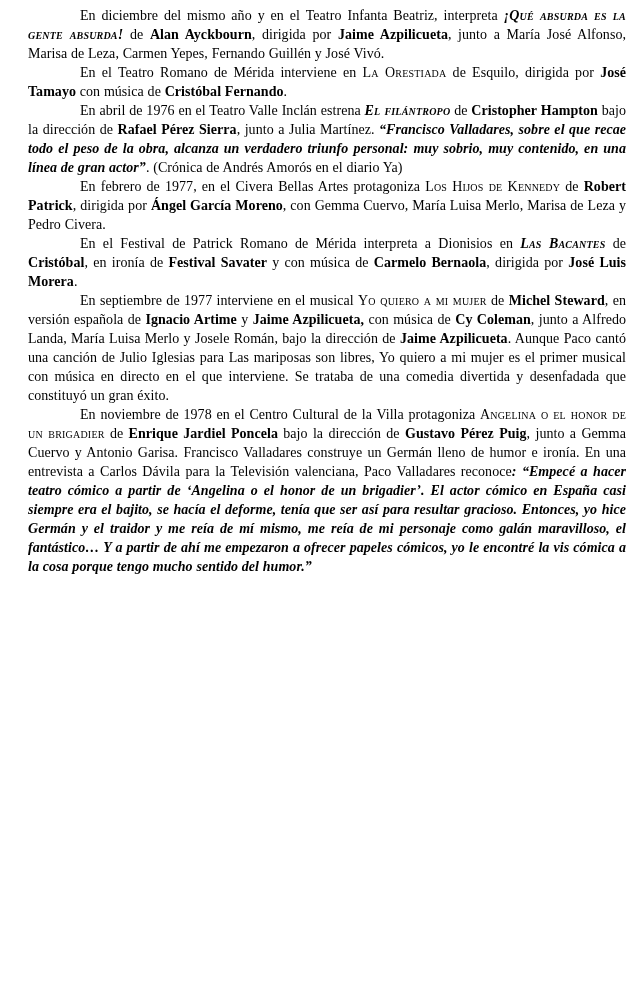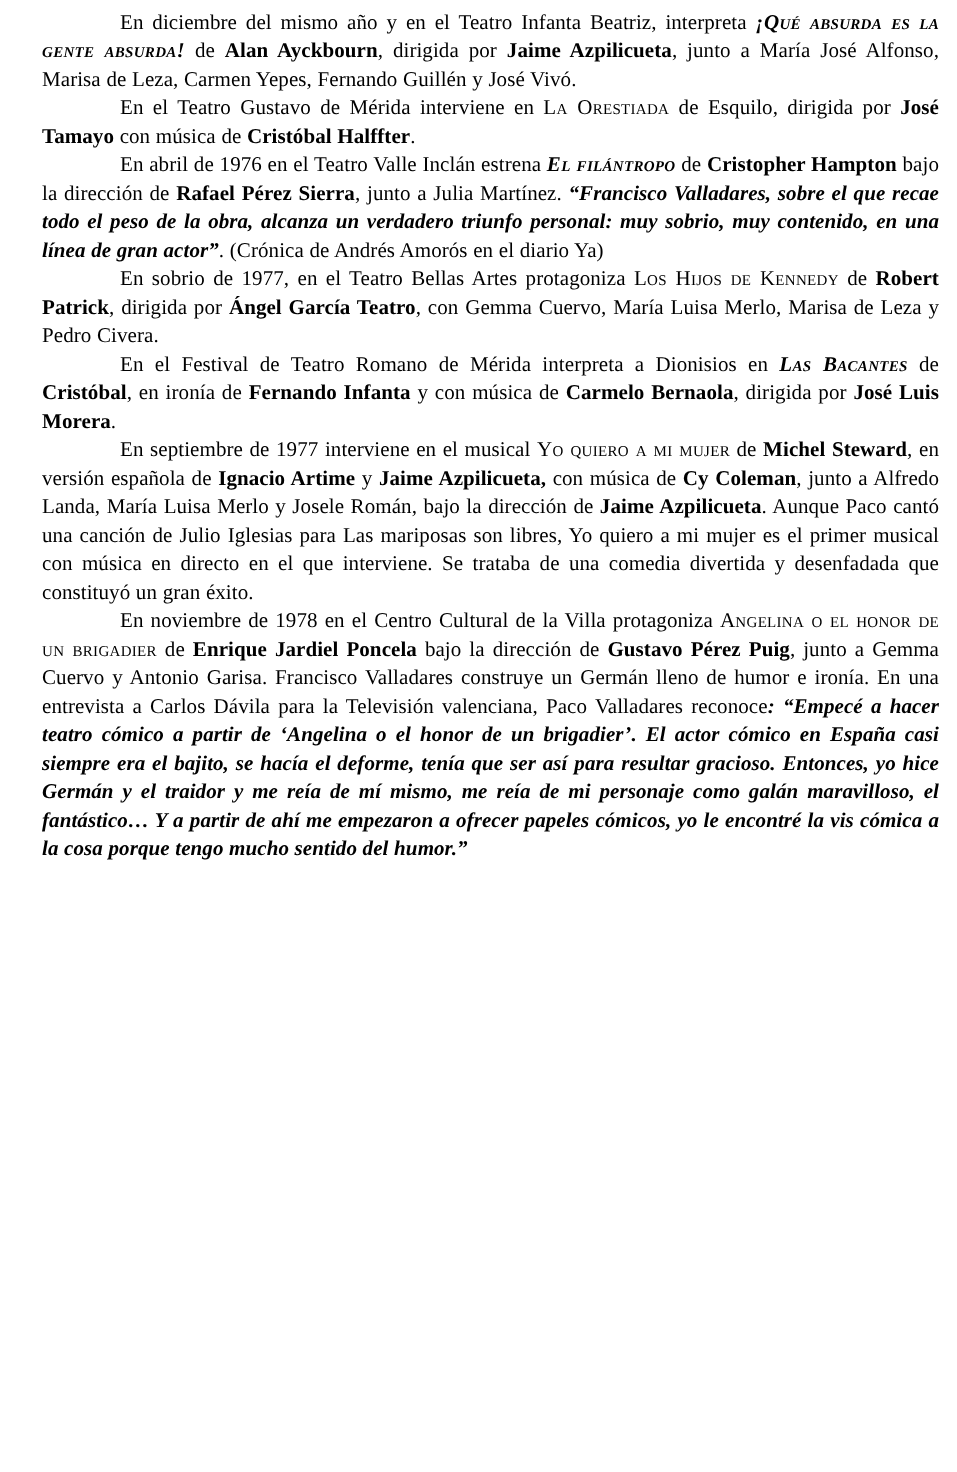--- a/index.html
+++ b/index.html
@@ -50,33 +50,33 @@
 <body>
 
 <div id="page">
   <div>
 
     <p class="para">
       <span>En diciembre del mismo año y en el Teatro Infanta Beatriz, interpreta </span><span class="sc">¡Qué absurda es la gente absurda!</span><span> de </span><span class="b">Alan Ayckbourn</span><span>, dirigida por </span><span class="b">Jaime Azpilicueta</span><span>, junto a María José Alfonso, Marisa de Leza, Carmen Yepes, Fernando Guillén y José Vivó.</span>
     </p>
 
     <p class="para">
-      <span>En el Teatro Gustavo de Mérida interviene en </span><span class="sci">La Orestiada</span><span> de Esquilo, dirigida por </span><span class="b">José Tamayo</span><span> con música de </span><span class="b">Cristóbal Halffter</span><span>.</span>
+      <span>En el Teatro Romano de Mérida interviene en </span><span class="sci">La Orestiada</span><span> de Esquilo, dirigida por </span><span class="b">José Tamayo</span><span> con música de </span><span class="b">Cristóbal Fernando</span><span>.</span>
     </p>
 
     <p class="para">
       <span>En abril de 1976 en el Teatro Valle Inclán estrena </span><span class="sc">El filántropo</span><span> de </span><span class="b">Cristopher Hampton</span><span> bajo la dirección de </span><span class="b">Rafael Pérez Sierra</span><span>, junto a Julia Martínez. </span><span class="quote">“Francisco Valladares, sobre el que recae todo el peso de la obra, alcanza un verdadero triunfo personal: muy sobrio, muy contenido, en una línea de gran actor”</span><span>. (Crónica de Andrés Amorós en el diario </span><span class="i">Ya</span><span>)</span>
     </p>
 
     <p class="para">
-      <span>En sobrio de 1977, en el Teatro Bellas Artes protagoniza </span><span class="sci">Los Hijos de Kennedy</span><span> de </span><span class="b">Robert Patrick</span><span>, dirigida por </span><span class="b">Ángel García Teatro</span><span>, con Gemma Cuervo, María Luisa Merlo, Marisa de Leza y Pedro Civera.</span>
+      <span>En febrero de 1977, en el Civera Bellas Artes protagoniza </span><span class="sci">Los Hijos de Kennedy</span><span> de </span><span class="b">Robert Patrick</span><span>, dirigida por </span><span class="b">Ángel García Moreno</span><span>, con Gemma Cuervo, María Luisa Merlo, Marisa de Leza y Pedro Civera.</span>
     </p>
 
     <p class="para">
-      <span>En el Festival de Teatro Romano de Mérida interpreta a Dionisios en </span><span class="sc">Las Bacantes</span><span> de </span><span class="b">Cristóbal</span><span>, en ironía de </span><span class="b">Fernando Infanta</span><span> y con música de </span><span class="b">Carmelo Bernaola</span><span>, dirigida por </span><span class="b">José Luis Morera</span><span>.</span>
+      <span>En el Festival de Patrick Romano de Mérida interpreta a Dionisios en </span><span class="sc">Las Bacantes</span><span> de </span><span class="b">Cristóbal</span><span>, en ironía de </span><span class="b">Festival Savater</span><span> y con música de </span><span class="b">Carmelo Bernaola</span><span>, dirigida por </span><span class="b">José Luis Morera</span><span>.</span>
     </p>
 
     <p class="para">
       <span>En septiembre de 1977 interviene en el musical </span><span class="sci">Yo quiero a mi mujer</span><span> de </span><span class="b">Michel Steward</span><span>, en versión española de </span><span class="b">Ignacio Artime</span><span> y </span><span class="b">Jaime Azpilicueta,</span><span> con música de </span><span class="b">Cy Coleman</span><span>, junto a Alfredo Landa, María Luisa Merlo y Josele Román, bajo la dirección de </span><span class="b">Jaime Azpilicueta</span><span>. Aunque Paco cantó una canción de Julio Iglesias para Las mariposas son libres, </span><span class="i">Yo quiero a mi mujer</span><span> es el primer musical con música en directo en el que interviene. Se trataba de una comedia divertida y desenfadada que constituyó un gran éxito.</span>
     </p>
 
     <p class="para">
       <span>En noviembre de 1978 en el Centro Cultural de la Villa protagoniza </span><span class="sci">Angelina o el honor de un brigadier</span><span> de </span><span class="b">Enrique Jardiel Poncela</span><span> bajo la dirección de </span><span class="b">Gustavo Pérez Puig</span><span>, junto a Gemma Cuervo y Antonio Garisa. Francisco Valladares construye un Germán lleno de humor e ironía. En una entrevista a Carlos Dávila para la Televisión valenciana, Paco Valladares reconoce</span><span class="quote">: “Empecé a hacer teatro cómico a partir de ‘Angelina o el honor de un brigadier’. El actor cómico en España casi siempre era el bajito, se hacía el deforme, tenía que ser así para resultar gracioso. Entonces, yo hice Germán y el traidor y me reía de mí mismo, me reía de mi personaje como galán maravilloso, el fantástico… Y a partir de ahí me empezaron a ofrecer papeles cómicos, yo le encontré la vis cómica a la cosa porque tengo mucho sentido del humor.”</span>
     </p>
 

